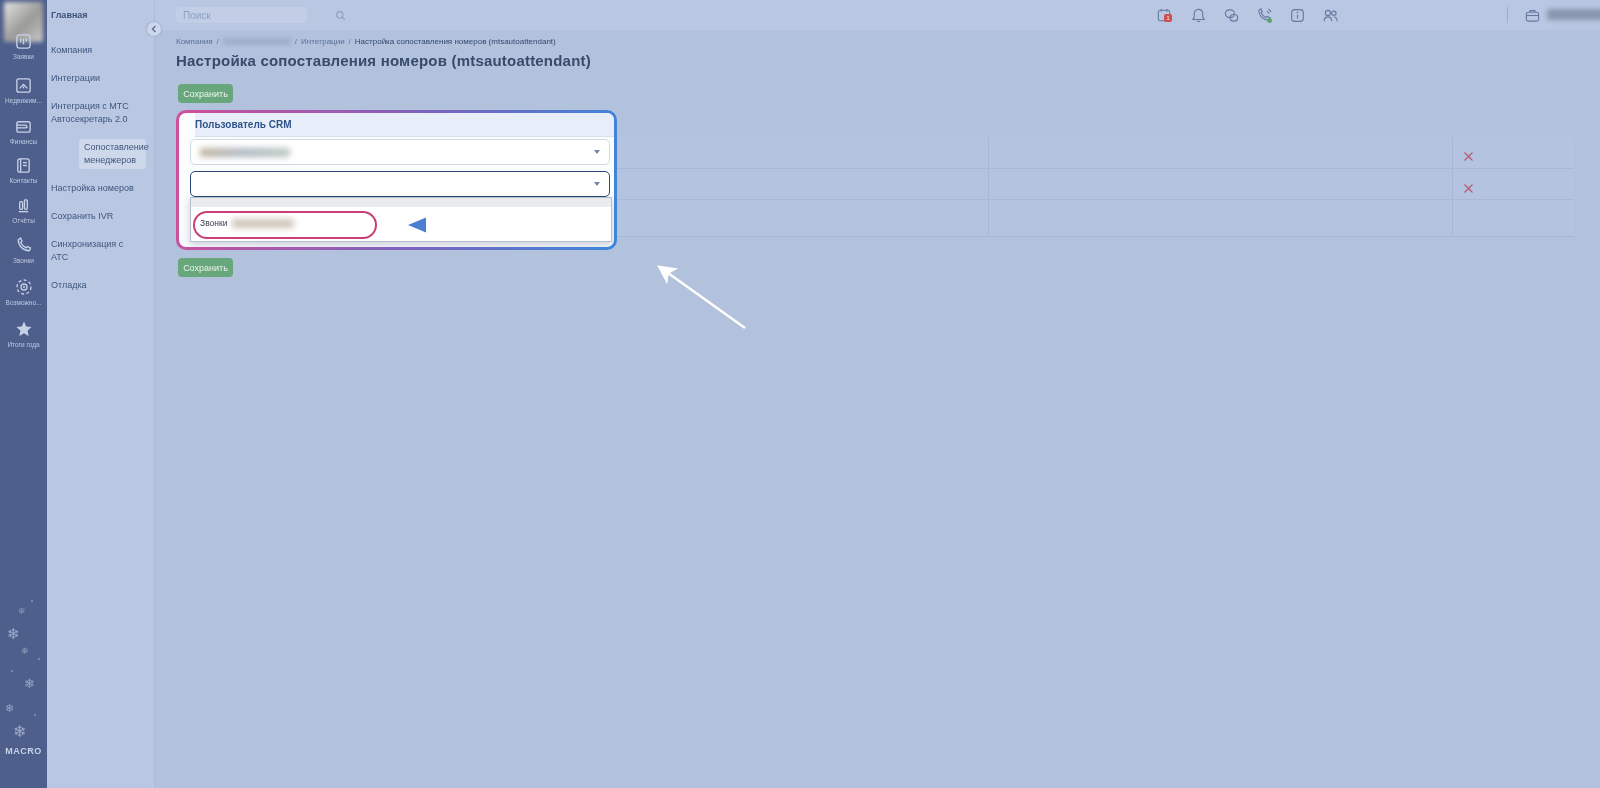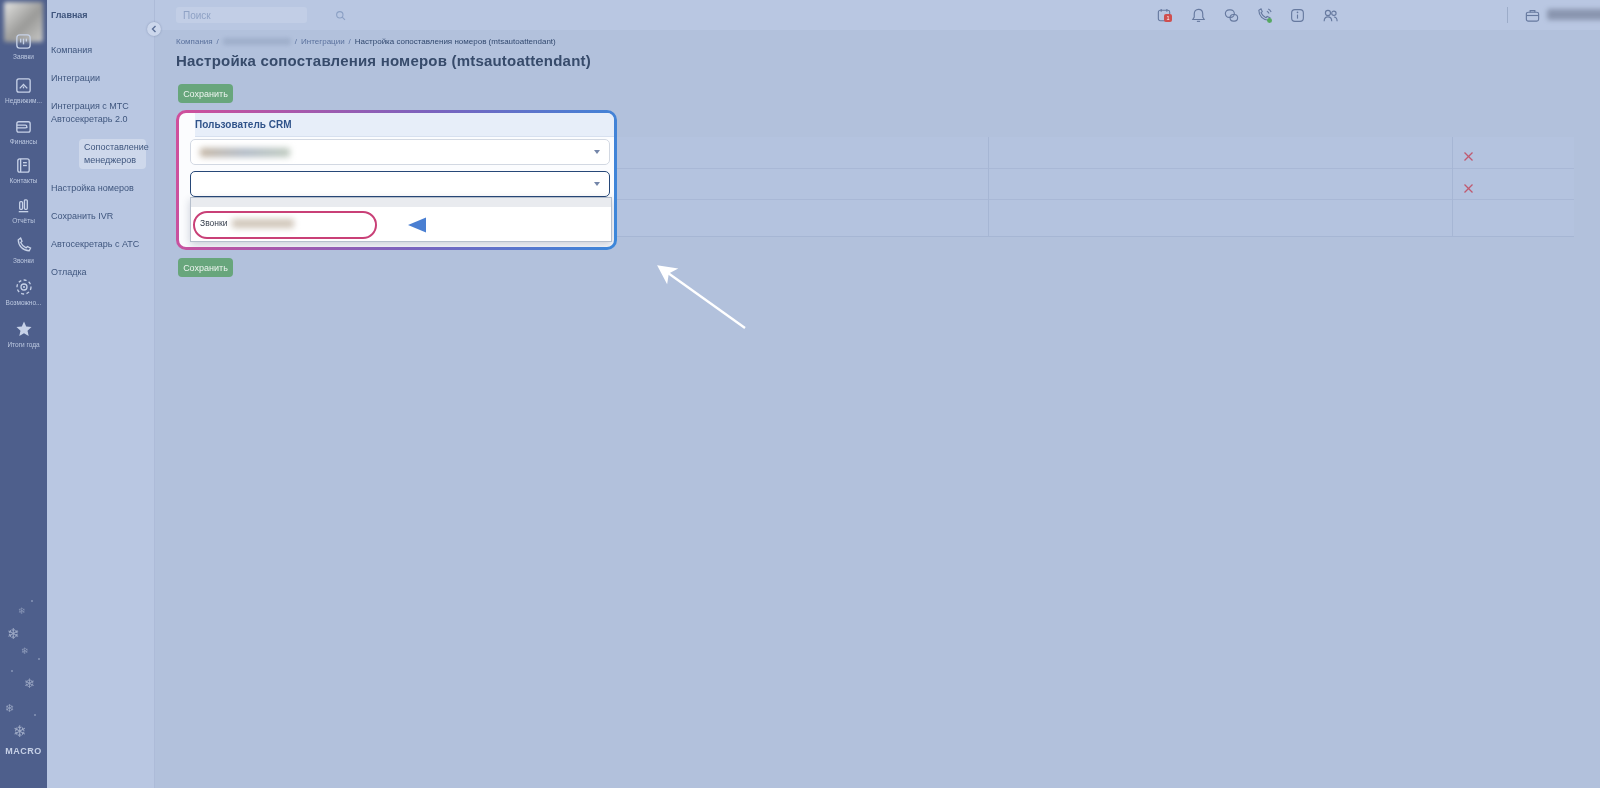--- a/index.html
+++ b/index.html
@@ -243,21 +243,21 @@
   </div>
 
   <div class="sidebar">
     <div class="sidebar-title">Главная</div>
     <div class="sb-item">Компания</div>
     <div class="sb-item">Интеграции</div>
     <div class="sb-item">Интеграция с МТС Автосекретарь 2.0</div>
     <div class="sb-item active">Сопоставление менеджеров</div>
     <div class="sb-item">Настройка номеров</div>
     <div class="sb-item">Сохранить IVR</div>
-    <div class="sb-item">Автосекретарь с АТС</div>
+    <div class="sb-item">Синхронизация с АТС</div>
     <div class="sb-item">Отладка</div>
   </div>
 
   <div class="collapse-btn">
     <svg width="6" height="8" viewBox="0 0 6 8" fill="none" stroke="#5b6f96" stroke-width="1.4">
       <polyline points="4.5,1 1.5,4 4.5,7"></polyline>
     </svg>
   </div>
 
   <div class="breadcrumb">

